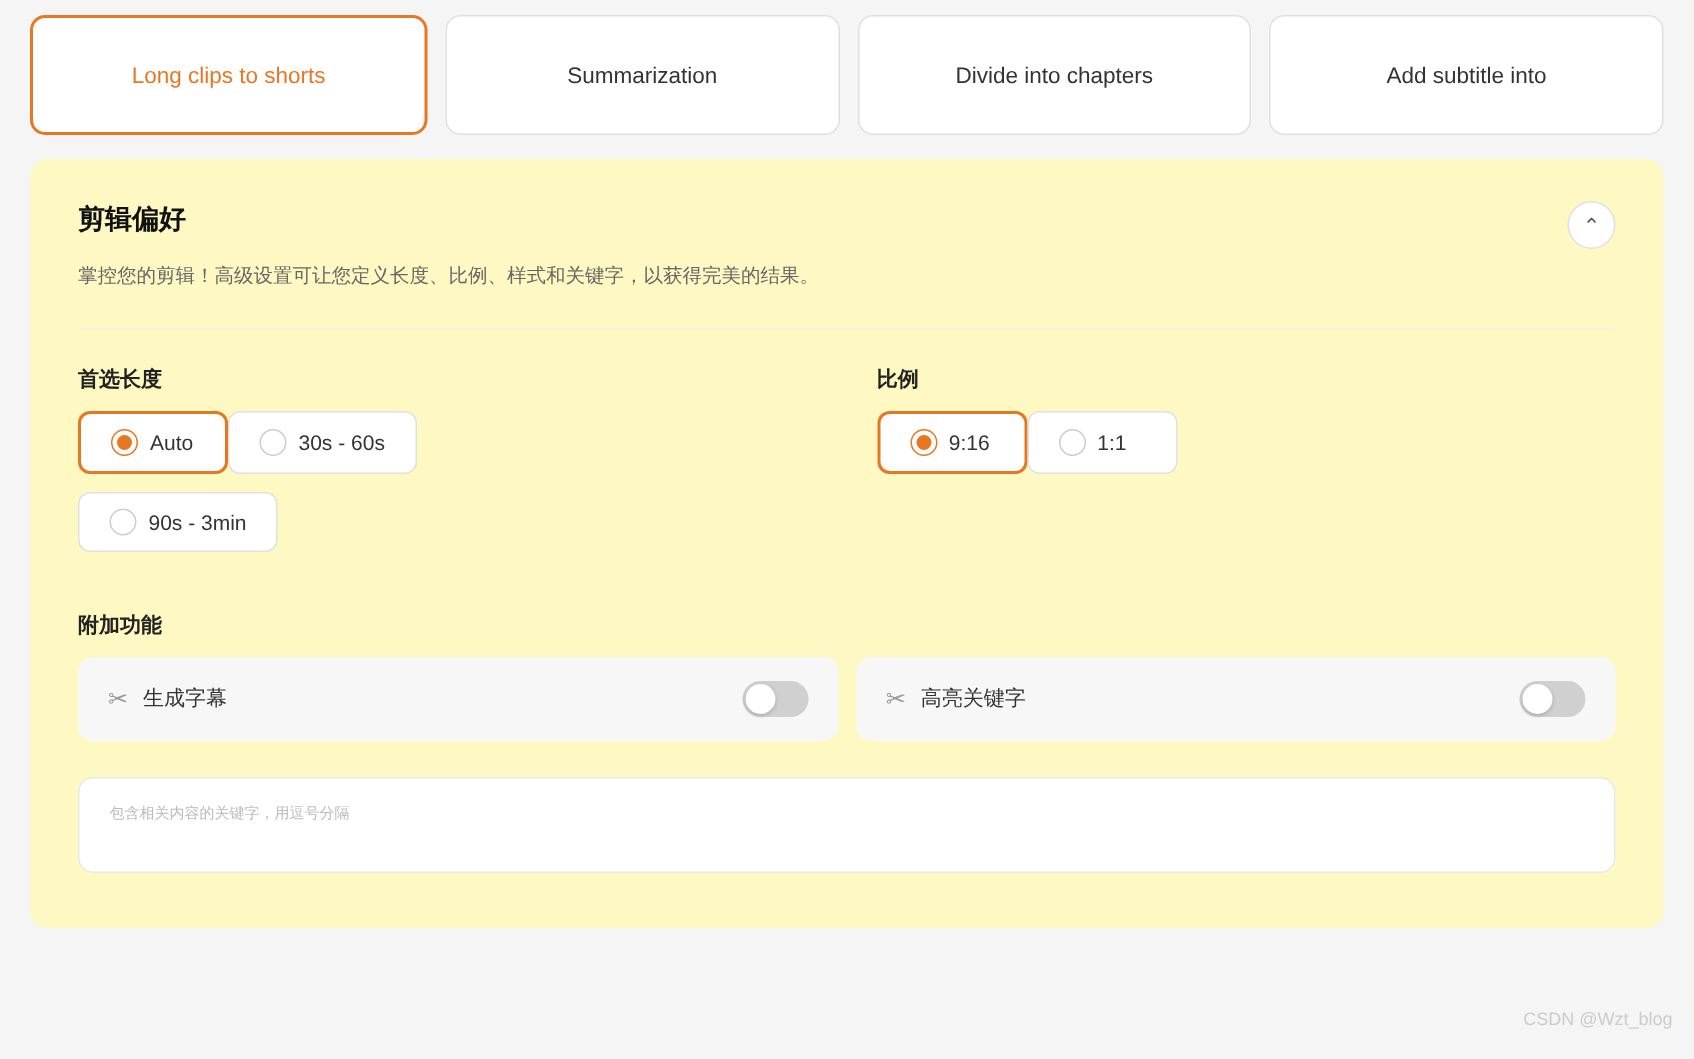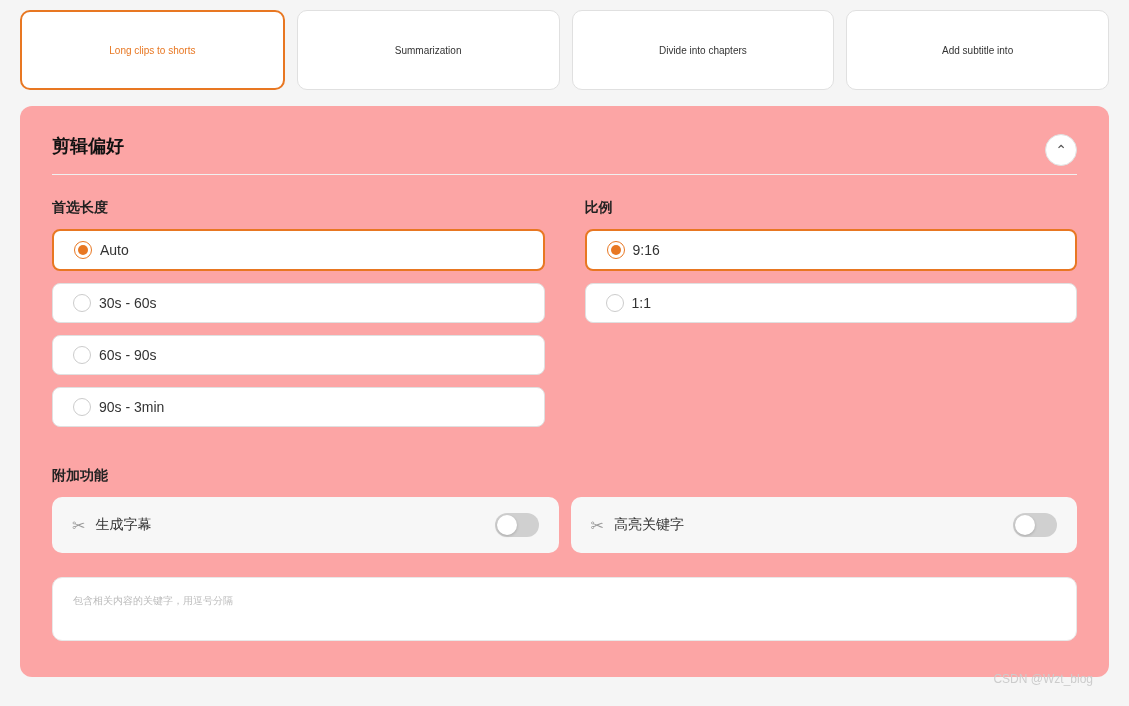--- a/index.html
+++ b/index.html
@@ -24,34 +24,34 @@
     .tab-item {
       flex: 1;
       padding: 20px 0;
       border-radius: 10px;
       border: 1.5px solid #e0e0e0;
       background: #fff;
       cursor: pointer;
       display: flex;
       align-items: center;
       justify-content: center;
-      font-size: 10px;
+      font-size: 15px;
       font-weight: 500;
       color: #333;
       transition: border-color 0.2s;
       min-height: 80px;
     }
 
     .tab-item.active {
       border: 2px solid #e87722;
       color: #e87722;
     }
 
     .panel {
-      background: #fca5a5;
+      background: #fef9c3;
       border-radius: 12px;
       padding: 28px 32px 32px 32px;
     }
 
     .panel-header {
       display: flex;
       align-items: flex-start;
       justify-content: space-between;
       margin-bottom: 8px;
     }
@@ -92,24 +92,23 @@
     .section-label {
       font-size: 14px;
       font-weight: 600;
       color: #222;
       margin-bottom: 12px;
       font-family: Liberation Serif, serif;
     }
 
     .options-row {
       display: flex;
-      gap: 12px;
+      gap: 0;
       flex-wrap: wrap;
       margin-bottom: 12px;
-      flex-direction: column;
     }
 
     .two-col {
       display: flex;
       gap: 40px;
       margin-bottom: 28px;
     }
 
     .col-section {
       flex: 1;
@@ -229,21 +228,21 @@
       font-family: inherit;
     }
 
     .topic-input::placeholder {
       color: #bbb;
     }
 
     .watermark {
       position: fixed;
       bottom: 20px;
-      right: 36px;
+      right: 14px;
       font-size: 12px;
       color: #ccc;
       pointer-events: none;
     }
   </style>
 </head>
 <body>
 
 <div class="tabs-container">
 
@@ -251,44 +250,41 @@
     <div class="tab-item">Summarization</div>
     <div class="tab-item">Divide into chapters</div>
     <div class="tab-item">Add subtitle into</div>
   </div>
 
 <div class="panel">
   <div class="panel-header">
     <div class="panel-title">剪辑偏好</div>
     <button class="collapse-btn">⌃</button>
   </div>
+  <div class="panel-desc">掌控您的剪辑！高级设置可让您定义长度、比例、样式和关键字，以获得完美的结果。</div>
   <div class="divider"></div>
 
   <div class="two-col">
     <div class="col-section">
       <div class="section-label">首选长度</div>
       <div class="options-row">
 
       <button class="option-btn selected">
             <span class="radio-circle checked">
               <span class="radio-inner"></span>
             </span>
             <span>Auto</span>
           </button>
           <button class="option-btn">
             <span class="radio-circle"></span>
             <span>30s - 60s</span>
           </button>
         </div>
       <div class="options-row">
 
-      <button class="option-btn">
-            <span class="radio-circle"></span>
-            <span>60s - 90s</span>
-          </button>
           <button class="option-btn">
             <span class="radio-circle"></span>
             <span>90s - 3min</span>
           </button>
         </div>
     </div>
     <div class="col-section">
       <div class="section-label">比例</div>
       <div class="options-row">
 

